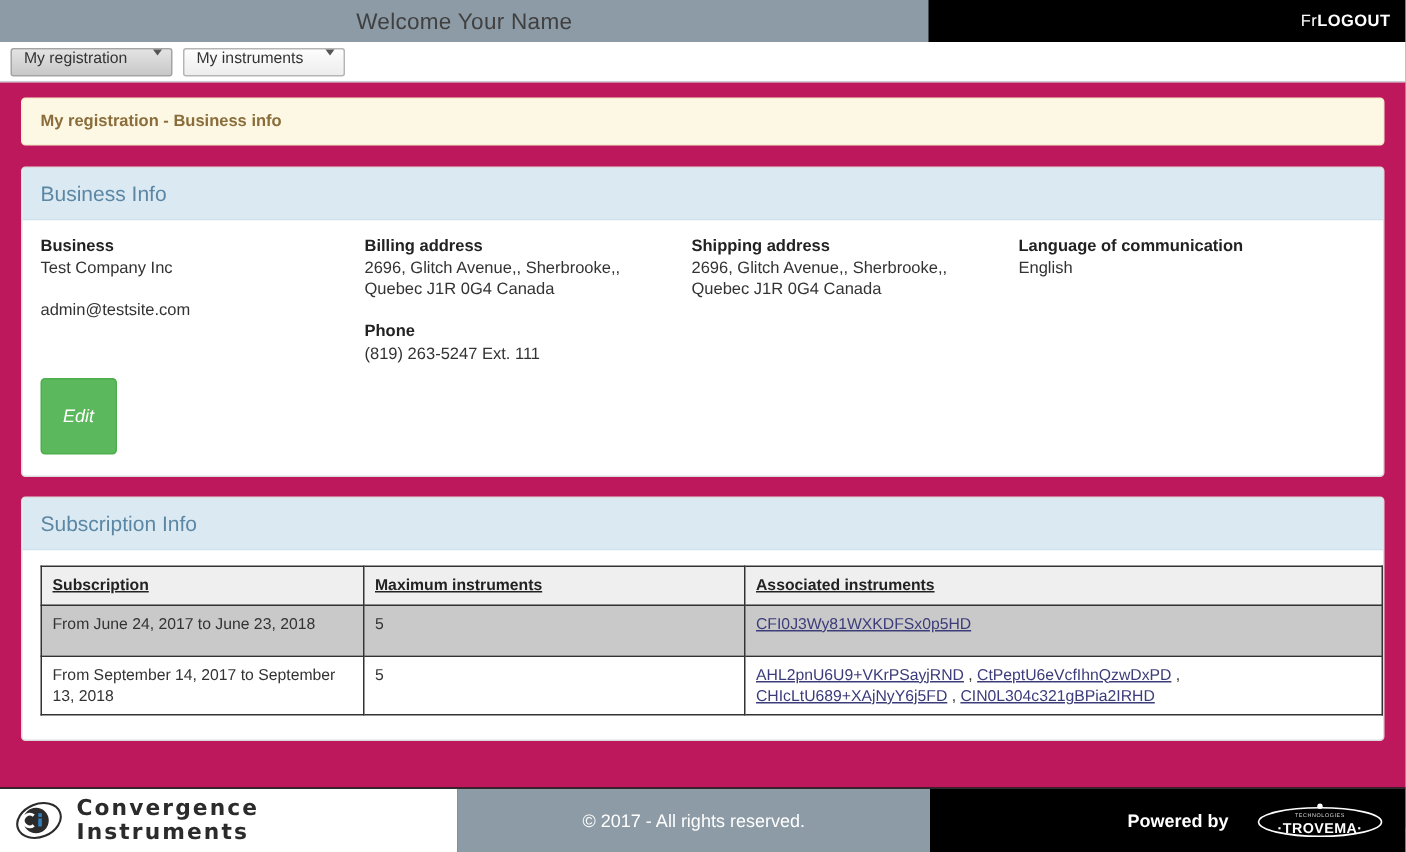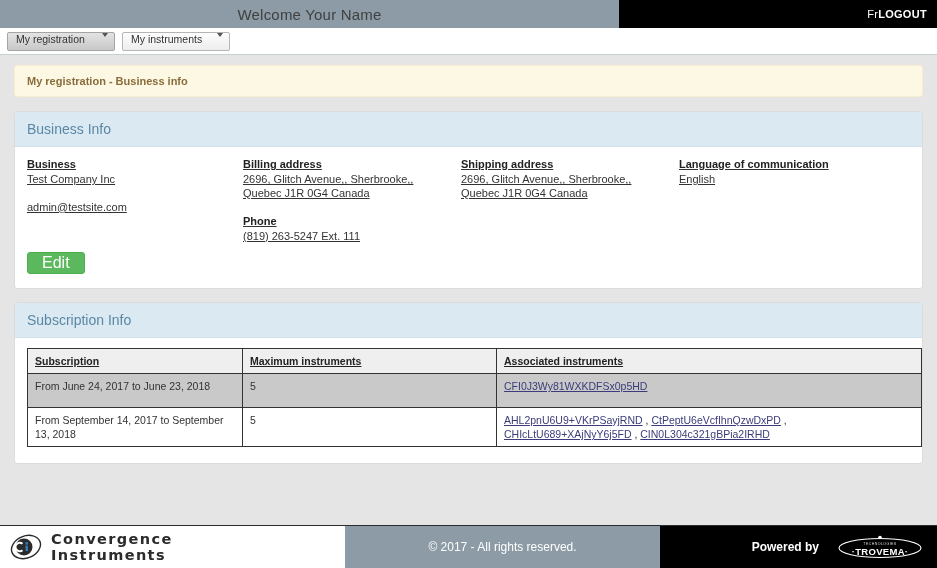--- a/index.html
+++ b/index.html
@@ -89,21 +89,21 @@
     border-left: 3.5px solid transparent;
     border-right: 3.5px solid transparent;
     border-top: 4px solid #555;
     margin-left: 14px;
   }
 
   
   .content {
     padding: 10px 14px 0 14px;
     height: 497px;
-    background: #e5e5e5;
+    background: #be185d;
   }
   .alert-breadcrumb {
     background: #fcf8e3;
     border: 1px solid #f5edcd;
     border-radius: 3px;
     padding: 9px 12px;
     font-size: 11px;
     font-weight: bold;
     color: #8a6d3b;
     margin-bottom: 14px;
@@ -122,21 +122,20 @@
     font-size: 14px;
     color: #5b87a5;
     border-radius: 2px 2px 0 0;
   }
   .panel-body {
     padding: 11px 12px 14px 12px;
   }
 
   .info-grid {
     display: flex;
-    text-decoration: underline;
   }
   .info-col {
     flex: 0 0 auto;
   }
   .info-col.c1 { width: 216px; }
   .info-col.c2 { width: 218px; }
   .info-col.c3 { width: 218px; }
   .info-col.c4 { width: 210px; }
   .field-label {
     font-weight: bold;
@@ -153,24 +152,25 @@
   }
   .field-value:last-child { margin-bottom: 0; }
 
   .btn-edit {
     display: inline-block;
     margin-top: 9px;
     background: #5cb85c;
     border: 1px solid #4cae4c;
     border-radius: 3px;
     color: #ffffff;
-    font-size: 16px;
-    padding: 1px 14px;
+    font-size: 12px;
+    padding: 18px 14px;
     cursor: pointer;
     line-height: 1.1;
+    font-style: italic;
   }
 
   
   .sub-table-wrap { padding: 10px 12px 16px 12px; }
   table.sub-table {
     border-collapse: collapse;
     width: 855px;
     table-layout: fixed;
   }
   table.sub-table th,
@@ -209,21 +209,21 @@
   .footer {
     position: absolute;
     left: 0; right: 0; bottom: 0;
     height: 43px;
     background: #000000;
     display: flex;
     align-items: stretch;
     border-top: 1px solid #2b2b2b;
   }
   .footer-left {
-    width: 345px;
+    width: 305px;
     background: #ffffff;
     display: flex;
     align-items: center;
     padding-left: 10px;
     gap: 9px;
   }
   .ci-logo-mark {
     width: 32px; height: 32px;
     position: relative;
     flex: 0 0 auto;

